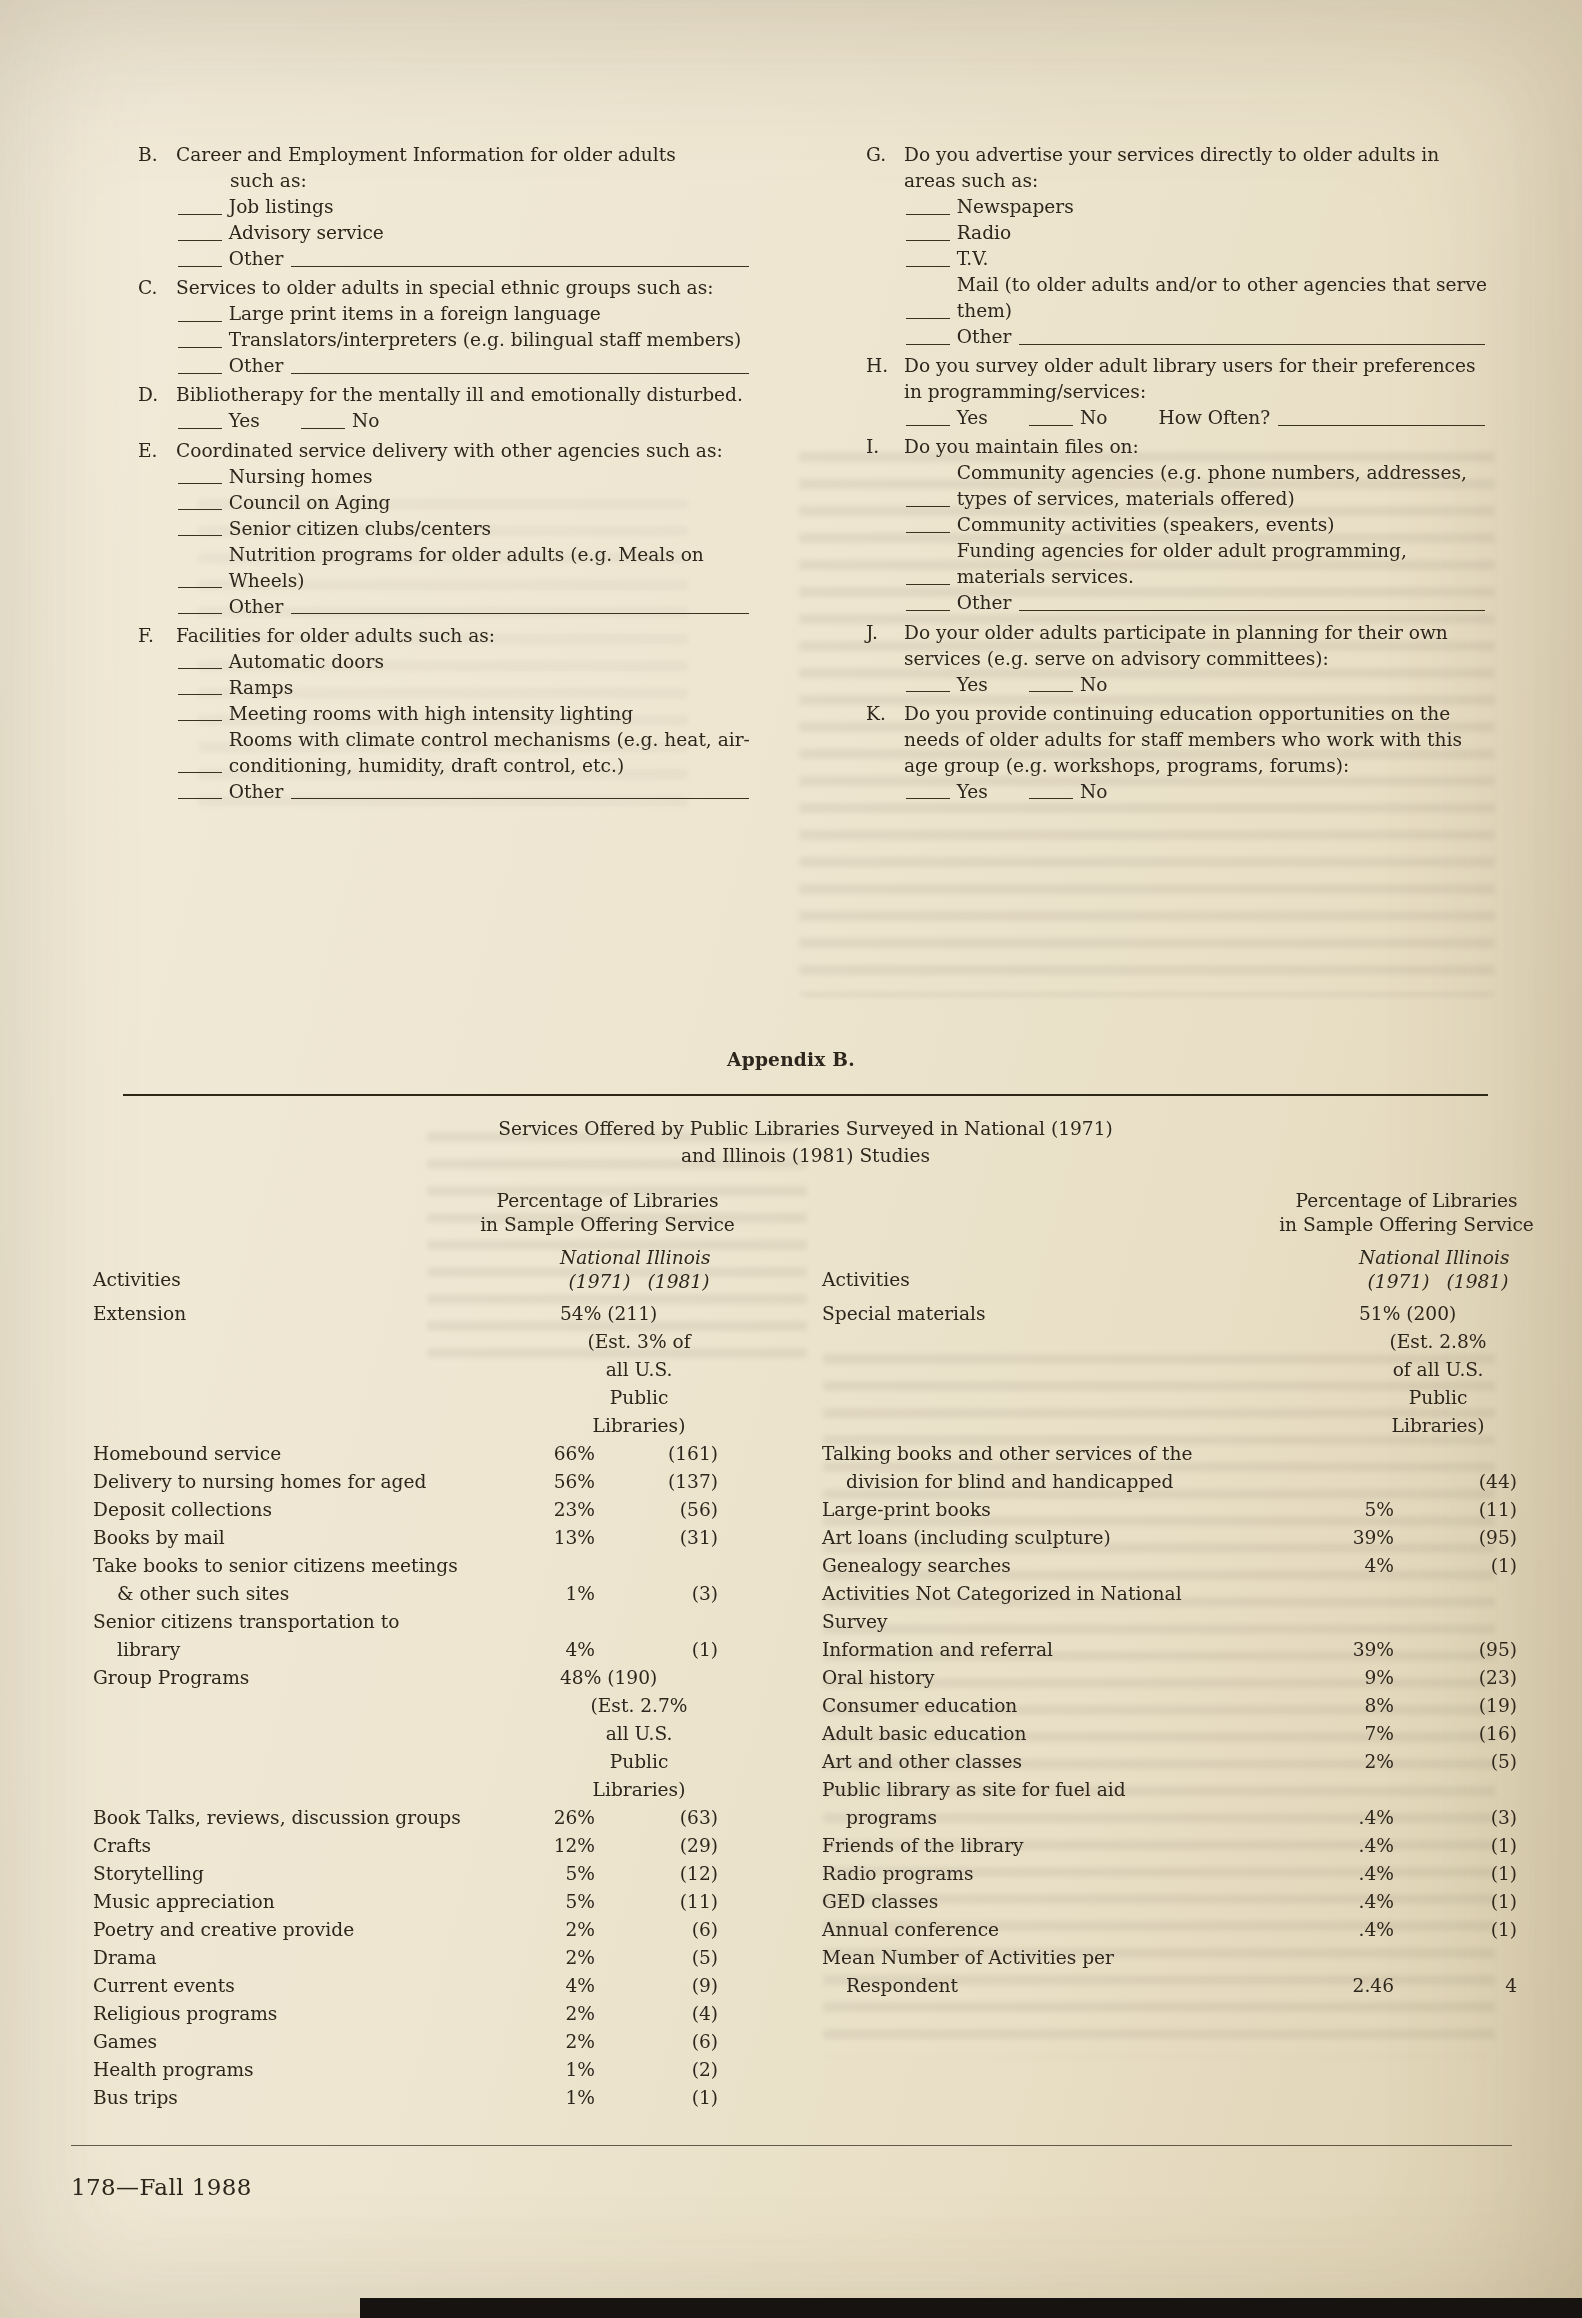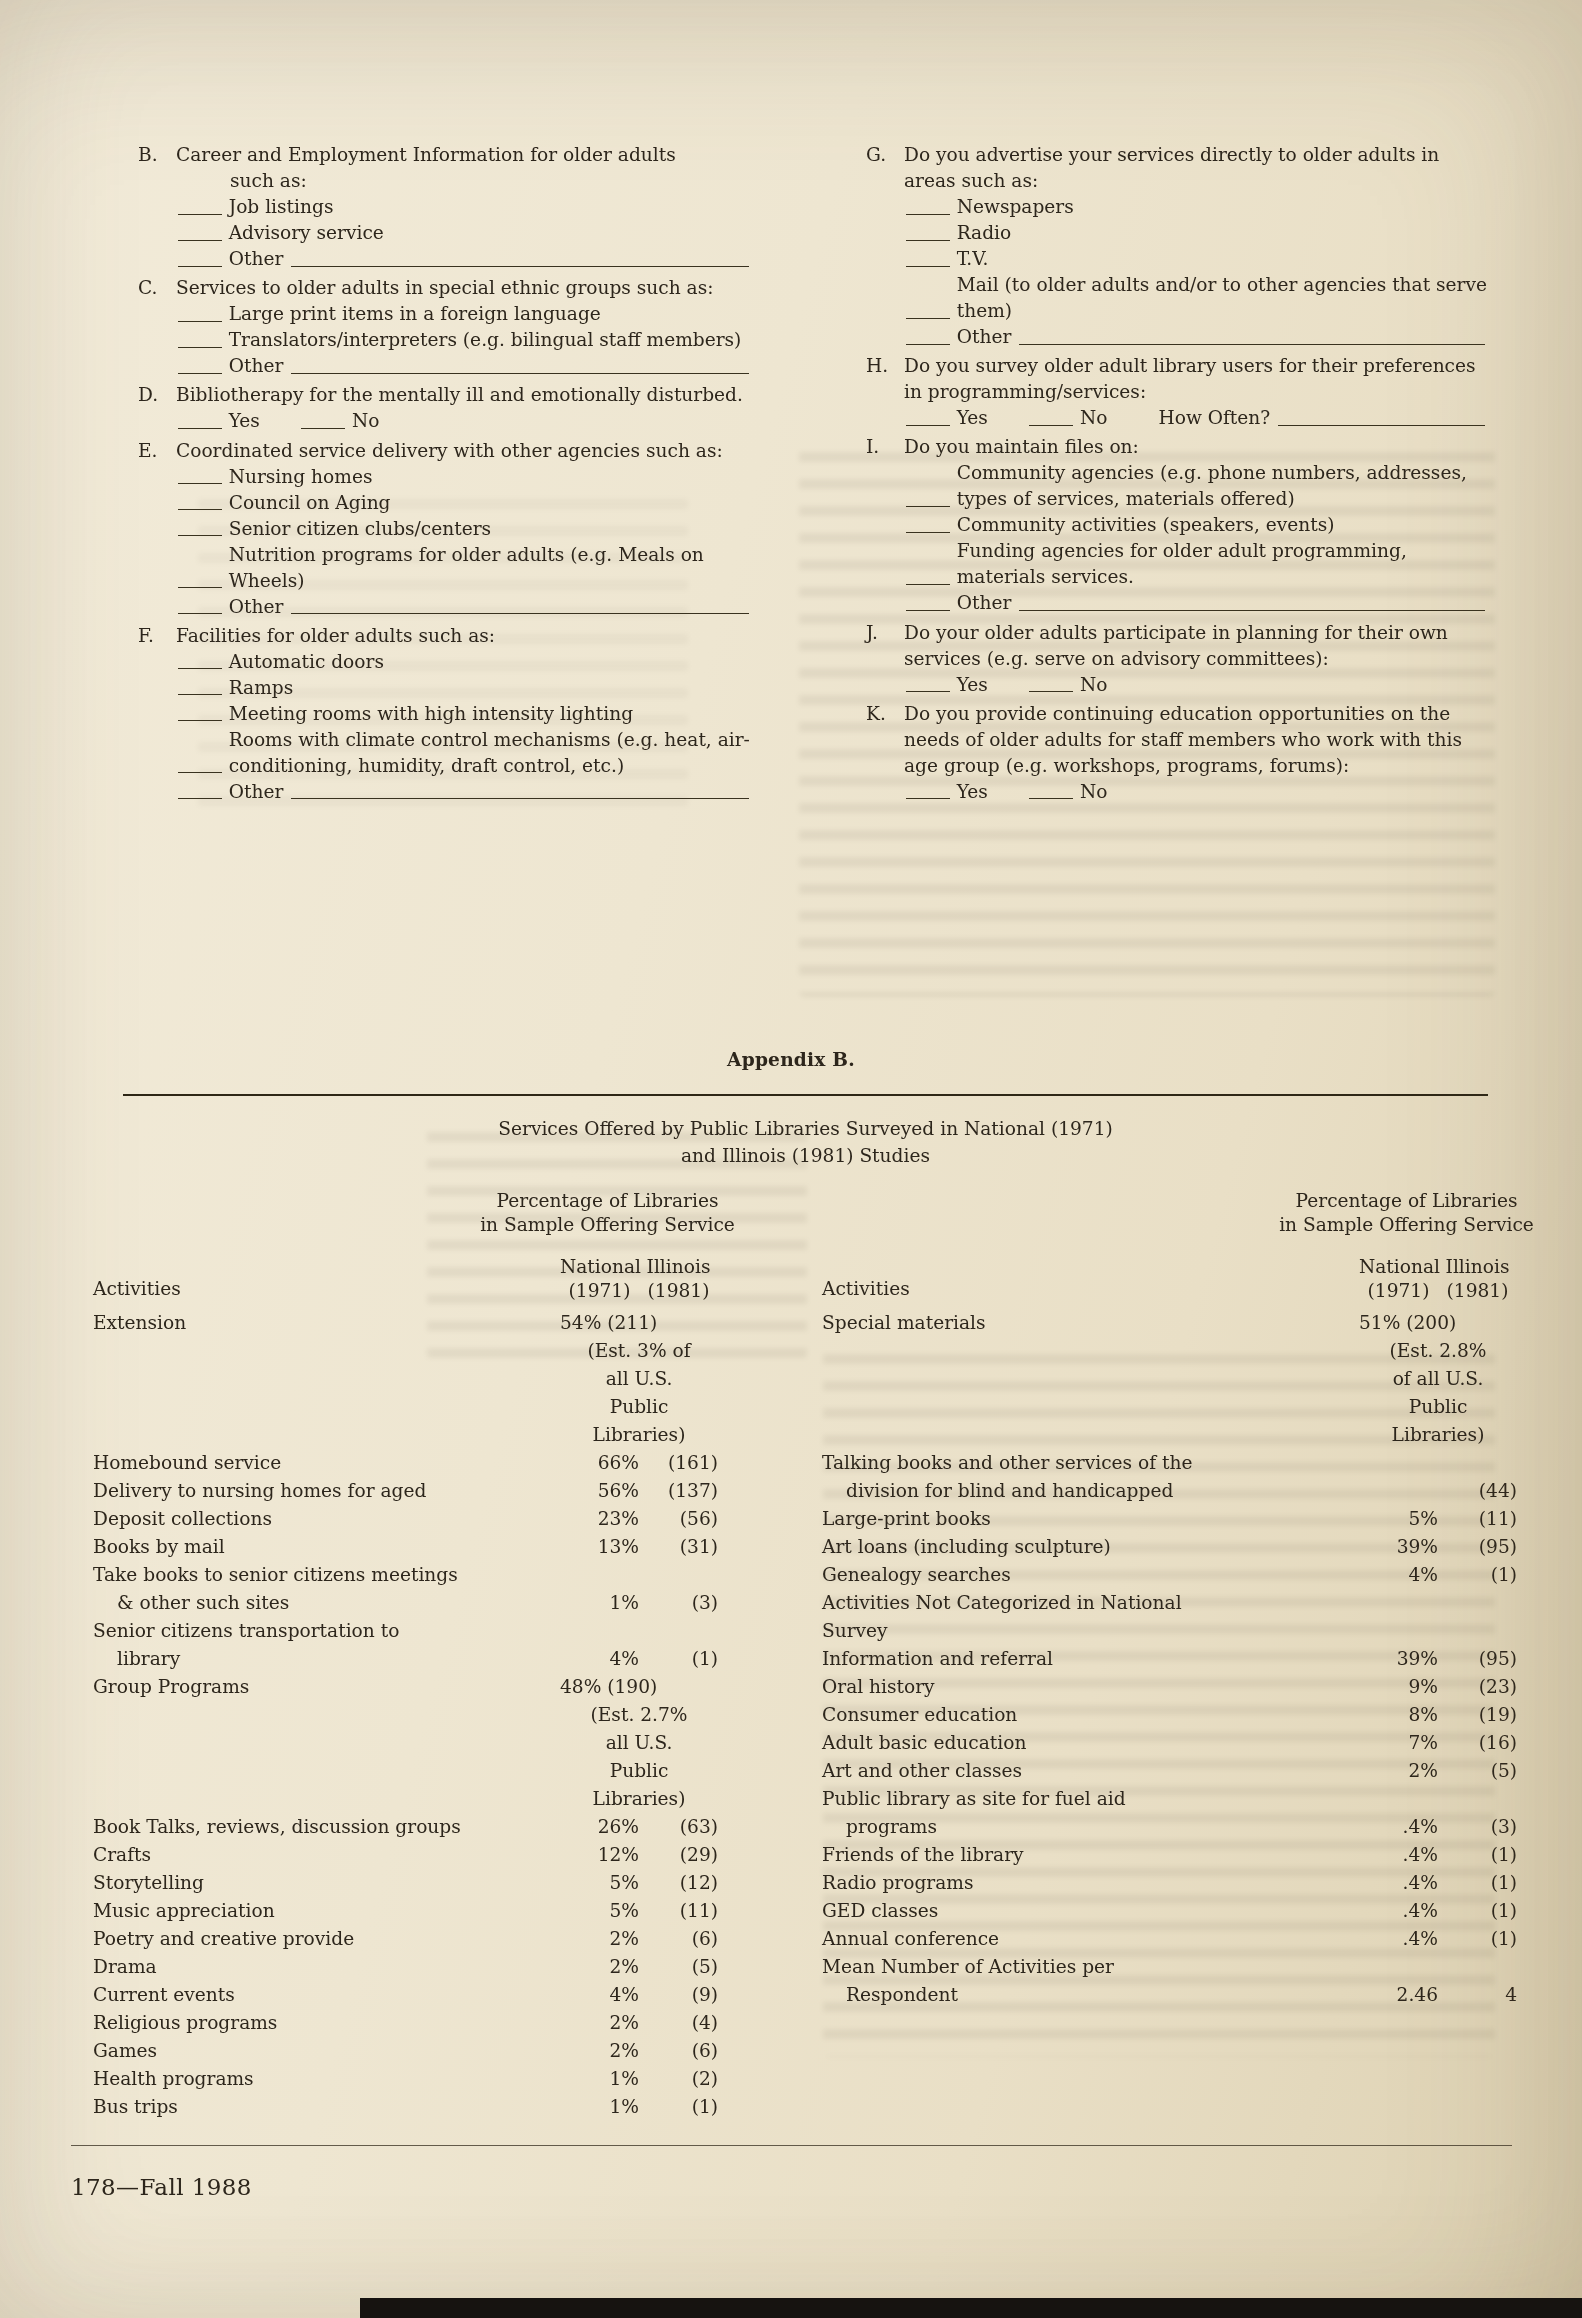--- a/index.html
+++ b/index.html
@@ -41,23 +41,23 @@
   .appendix-label{text-align:center;font-weight:bold;line-height:27px;letter-spacing:0.2px;}
   .rule1{margin:20.6px 0 0 123px;width:1365px;border-top:2.4px solid #2e2716;}
   .table-title{margin:19px 0 0 123px;width:1365px;text-align:center;line-height:27px;}
   .appendix-table{display:flex;margin:20.6px 0 0 93px;gap:104px;line-height:28px;}
   .t-half{flex:none;}
   .t-half.left{width:625px;}
   .t-half.right{width:695px;}
   .t-header{position:relative;margin-bottom:6.3px;}
   .t-h-activities{position:absolute;left:0;bottom:0;}
   .t-h-pct{width:269px;margin-left:auto;margin-right:-24px;text-align:center;line-height:24px;}
-  .t-h-cols{display:flex;width:158px;margin-left:auto;margin-top:18px;line-height:24px;text-align:center;}
+  .t-h-cols{display:flex;width:158px;margin-left:auto;margin-top:9px;line-height:24px;text-align:center;font-style:italic;}
   .t-h-col{width:79px;}
-  .t-row{display:flex;align-items:flex-end;}
+  .t-row{display:flex;align-items:flex-end;gap:44px;}
   .t-label{flex:1;min-width:0;}
   .t-label .l2{padding-left:24px;}
   .t-label .l2.noindent{padding-left:0;}
   .t-nat{width:79px;flex:none;text-align:right;}
   .t-ill{width:79px;flex:none;text-align:right;}
   .t-span{width:158px;flex:none;text-align:left;padding-left:1.6px;}
   .t-note{width:158px;flex:none;text-align:center;}
   
   .rule2{position:absolute;left:71px;top:2145px;width:1441px;border-top:1.6px solid rgba(52,44,29,.75);z-index:2;}
   .footer{position:absolute;left:71px;top:2174px;font-size:23px;font-weight:normal;letter-spacing:0.4px;z-index:2;}

